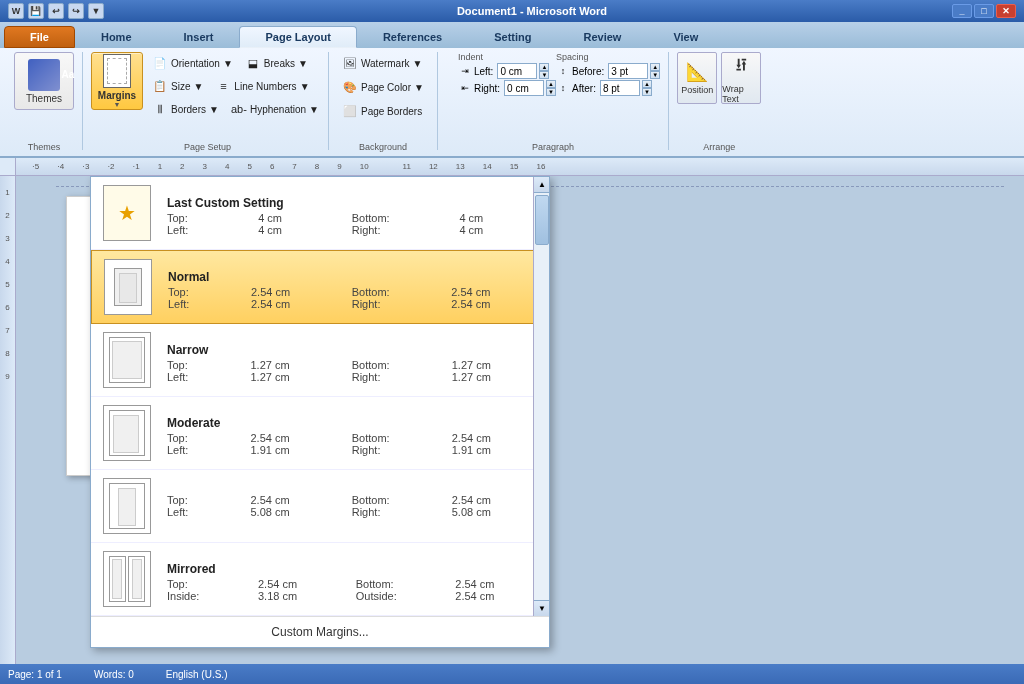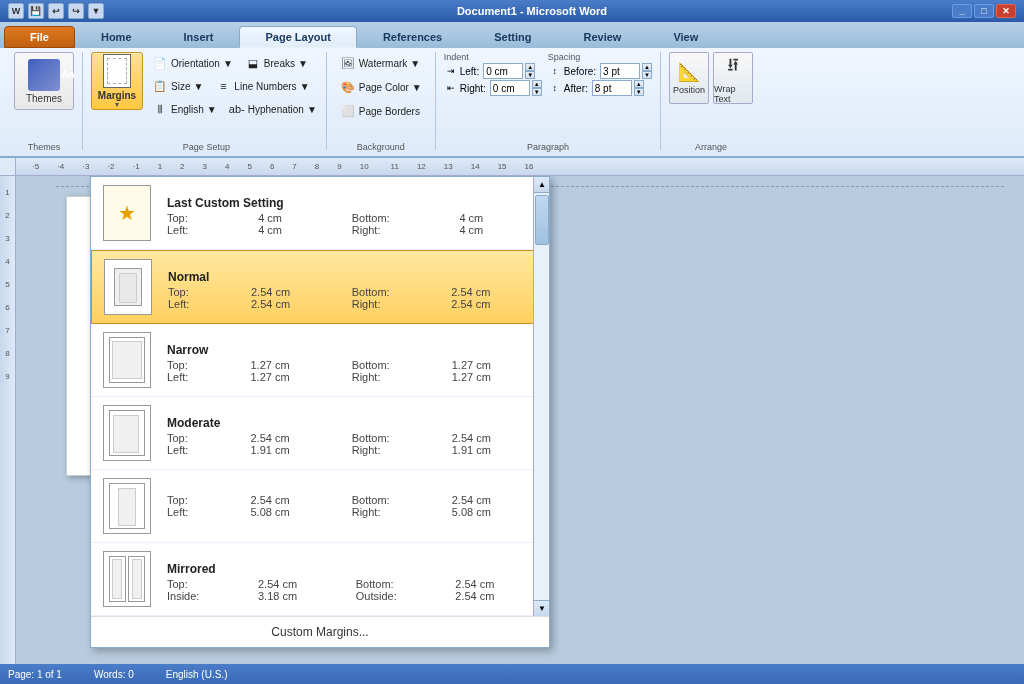--- a/index.html
+++ b/index.html
@@ -245,21 +245,21 @@
     }
 
     
     .paragraph-group .group-content {
       flex-direction: column;
       gap: 2px;
     }
 
     .indent-spacing-row {
       display: flex;
-      gap: 6px;
+      margin-left: 12px;
     }
     .label-input-group {
       display: flex;
       flex-direction: column;
       gap: 1px;
     }
     .field-label {
       font-size: 9px;
       color: #555;
     }
@@ -542,21 +542,21 @@
                 <div class="ribbon-small-btn">
                   <div class="ribbon-small-icon">≡</div>
                   <span>Line Numbers</span>
                   <span>▼</span>
                 </div>
               </div>
 
               <div style="display:flex;gap:2px;">
                 <div class="ribbon-small-btn">
                   <div class="ribbon-small-icon">⫴</div>
-                  <span>English</span>
+                  <span>Borders</span>
                   <span>▼</span>
                 </div>
                 <div class="ribbon-small-btn">
                   <div class="ribbon-small-icon">ab-</div>
                   <span>Hyphenation</span>
                   <span>▼</span>
                 </div>
               </div>
             </div>
           </div>
@@ -676,21 +676,21 @@
         <span style="margin-right:18px;">·1</span>
         <span style="margin-right:18px;">1</span>
         <span style="margin-right:18px;">2</span>
         <span style="margin-right:18px;">3</span>
         <span style="margin-right:18px;">4</span>
         <span style="margin-right:18px;">5</span>
         <span style="margin-right:18px;">6</span>
         <span style="margin-right:18px;">7</span>
         <span style="margin-right:18px;">8</span>
         <span style="margin-right:18px;">9</span>
-        <span style="margin-right:22px;">10</span>
+        <span style="margin-right:34px;">10</span>
         <span style="margin-right:18px;">11</span>
         <span style="margin-right:18px;">12</span>
         <span style="margin-right:18px;">13</span>
         <span style="margin-right:18px;">14</span>
         <span style="margin-right:18px;">15</span>
         <span>16</span>
       </div>
     </div>
   </div>
 

